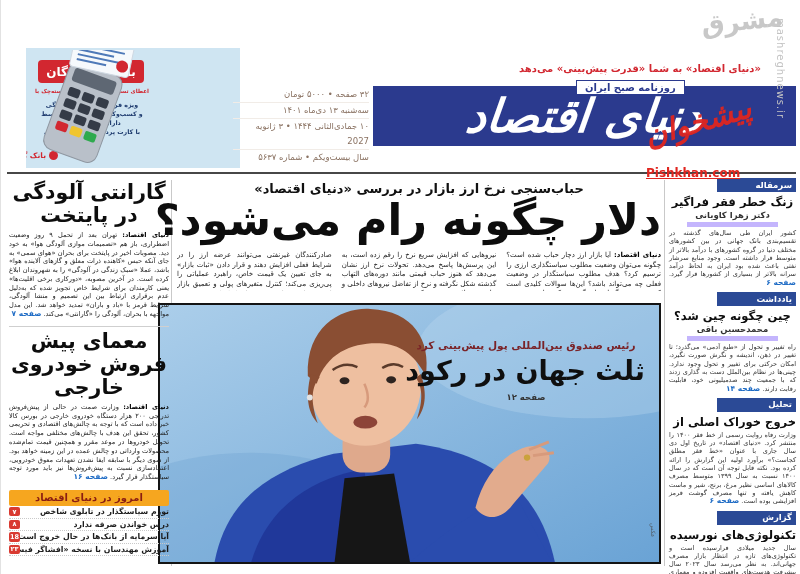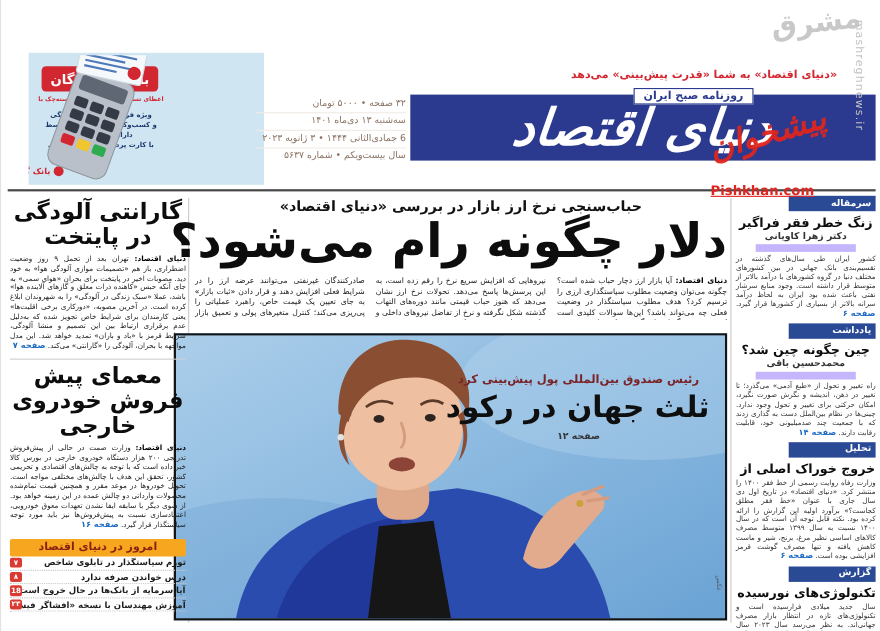--- a/index.html
+++ b/index.html
@@ -89,21 +89,21 @@
                  font-weight:bold; display:flex; align-items:center; justify-content:center; border-radius:2px; }
 
   
   .sidebar { position:absolute; left:668px; top:178px; width:127px; }
   .sb-sec { margin-bottom:5px; }
   .sb-tab { width:62%; background:#2b4a96; color:#fff; font-size:8.5px; font-weight:bold;
             text-align:right; padding:1.5px 4px 2.5px; }
   .sb-title { text-align:center; font-size:11.5px; font-weight:bold; color:#0d0d0d; margin:3px 0 1px;
               letter-spacing:-0.3px; white-space:nowrap; overflow:hidden; }
   .sb-author { text-align:center; font-size:8.5px; font-weight:bold; color:#333; width:72%;
-               margin:0 auto 2px; padding-bottom:2px; border-bottom:7px solid #c4b5fd; }
+               margin:0 auto 2px; padding-bottom:2px; border-bottom:5px solid #c4b5fd; }
   .sb-body { font-size:6.5px; line-height:8.3px; text-align:justify; color:#333; margin-top:2px; }
 </style>
 </head>
 <body>
 
 <div class="page">
 
   <div class="ad">
     <div class="ad-banner">بسته پذیرندگان</div>
     <div class="ad-sub">اعطای تسهیلات ارزان‌قیمت و دسته‌چک با شرایط تسهیل‌شده</div>
@@ -147,21 +147,21 @@
 
   <div class="masthead-slogan">«دنیای اقتصاد» به شما «قدرت پیش‌بینی» می‌دهد</div>
   <div class="masthead-bar">
     <span class="masthead-title">دنیای اقتصاد</span>
   </div>
   <div class="masthead-badge">روزنامه صبح ایران</div>
 
   <div class="dateblock">
     <div>۳۲ صفحه • ۵۰۰۰ تومان</div>
     <div>سه‌شنبه ۱۳ دی‌ماه ۱۴۰۱</div>
-    <div>6 جمادی‌الثانی ۱۴۴۴ • ۳ ژانویه ۲۰۲۳</div>
+    <div>۱۰ جمادی‌الثانی ۱۴۴۴ • ۳ ژانویه 2027</div>
     <div>سال بیست‌ویکم • شماره ۵۶۳۷</div>
   </div>
 
   <div class="top-rule"></div>
 
   <div class="wm-pishkhan-fa">پیشخوان</div>
   <a class="wm-pishkhan-url">Pishkhan.com</a>
   <div class="wm-mashregh-logo">مشرق</div>
   <div class="wm-mashregh-url">mashreghnews.ir</div>
 

